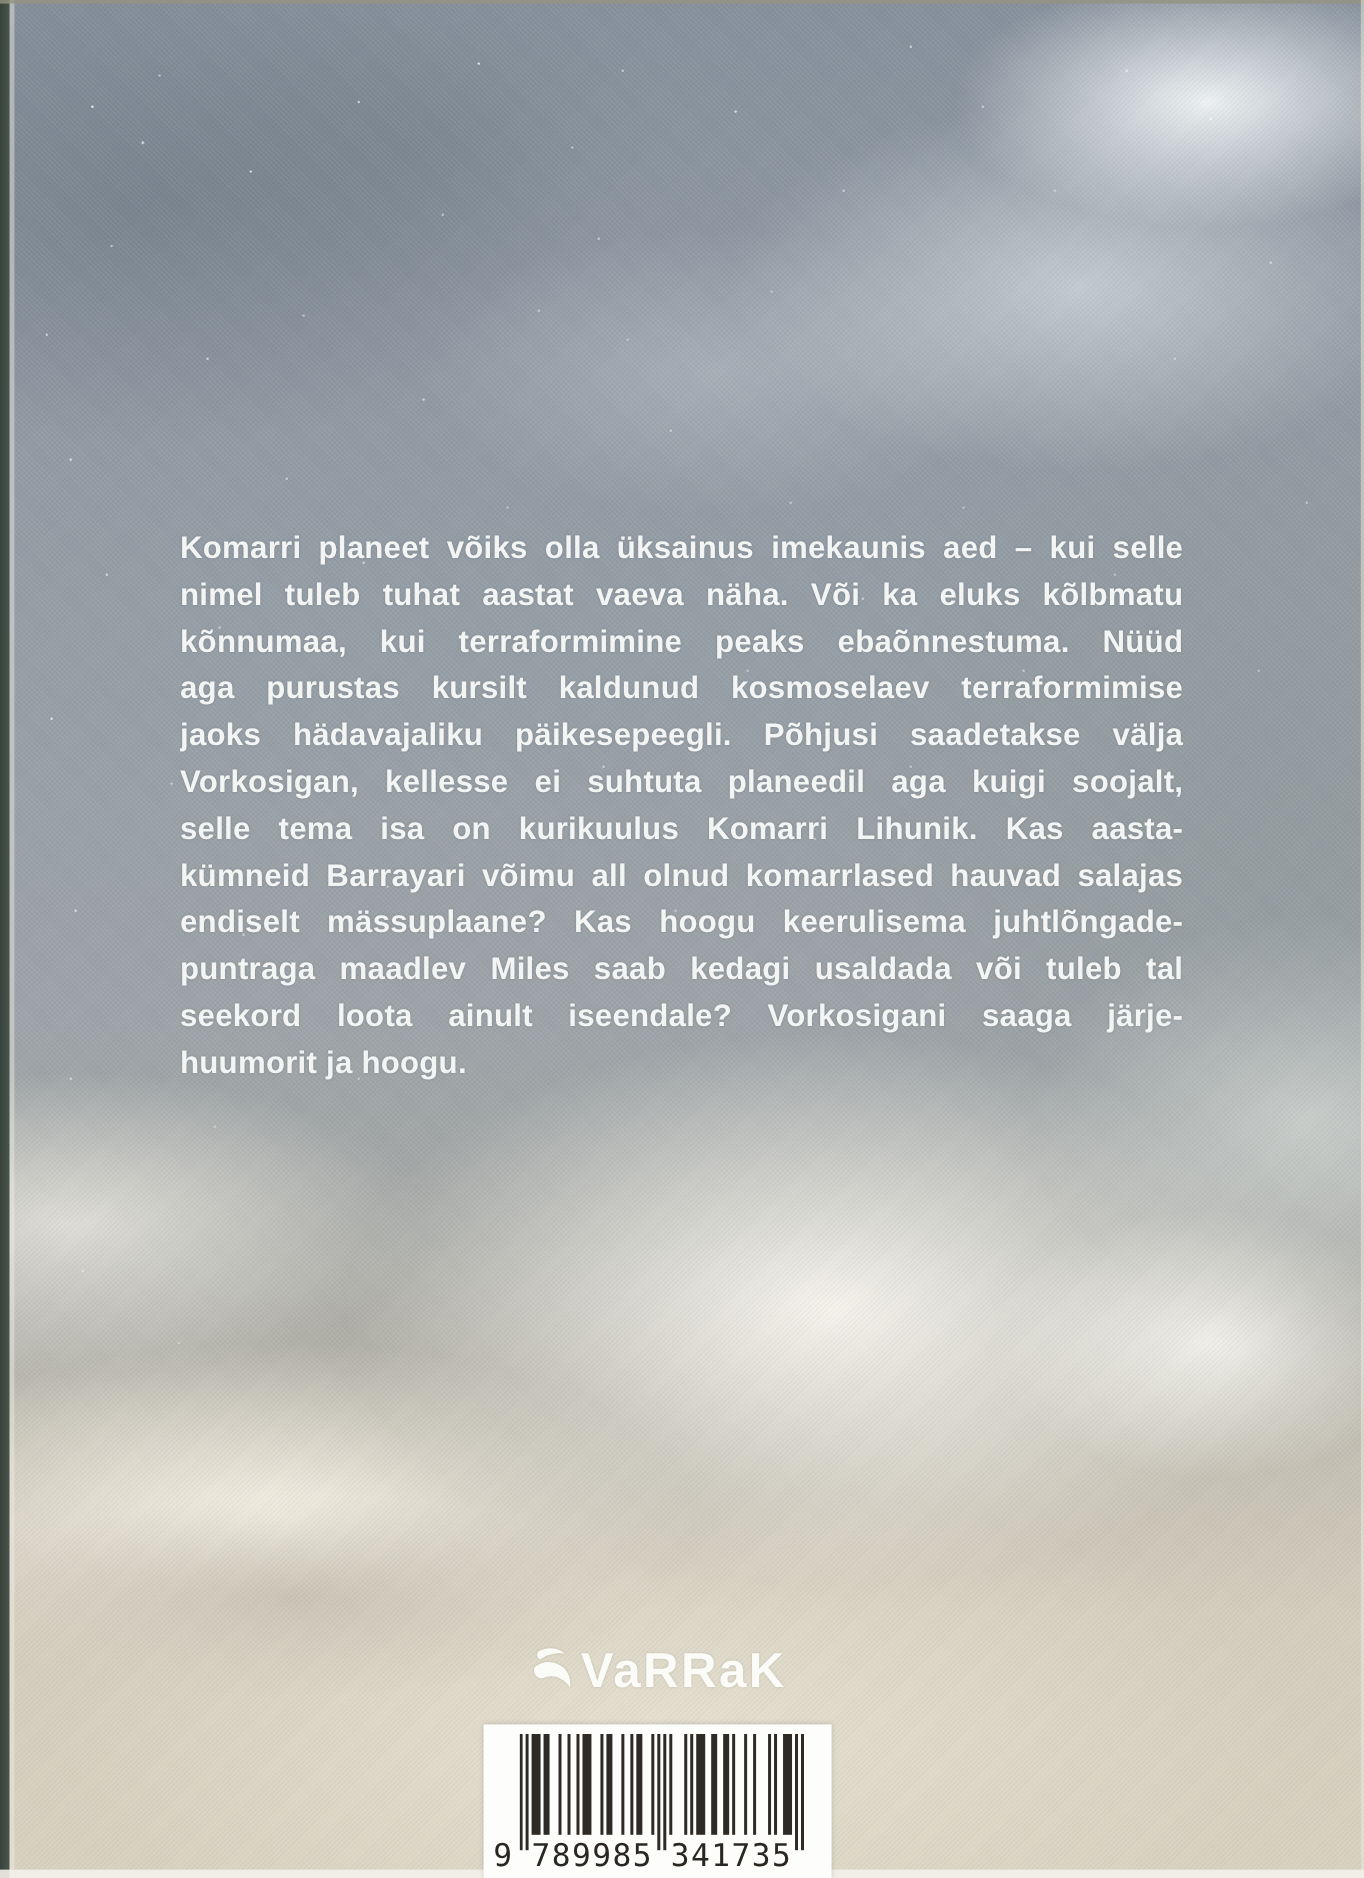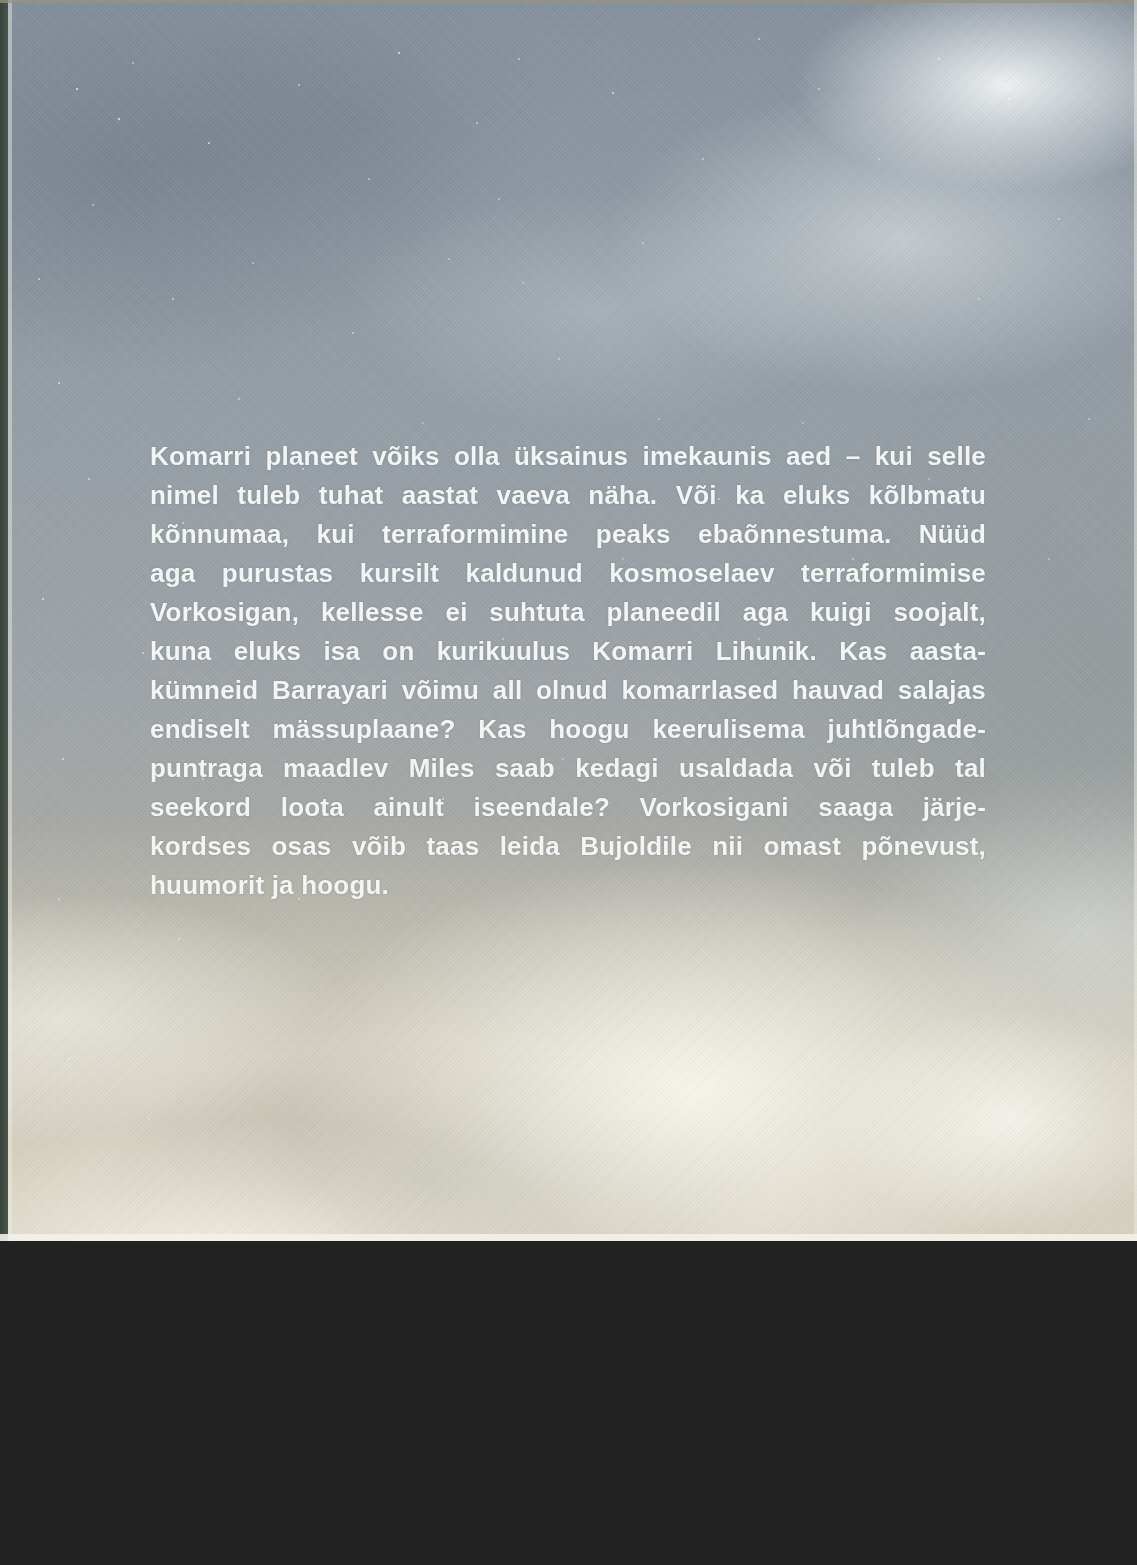--- a/index.html
+++ b/index.html
@@ -1,17 +1,17 @@
 <!DOCTYPE html>
 <html><head>
 <meta charset="utf-8">
 <style>
   html,body{margin:0;padding:0;background:#222;}
   .page{
-    position:relative;width:1137px;height:1241px;overflow:hidden;
+    position:relative;width:1137px;height:1565px;overflow:hidden;
     font-family:"Liberation Sans",sans-serif;background:#a16207;
   }
   
   .sky{
     position:absolute;inset:0;
     background:
       radial-gradient(300px 150px at 1005px 85px, rgba(248,251,251,.9), transparent 70%),
       radial-gradient(420px 220px at 900px 240px, rgba(222,230,231,.65), transparent 70%),
       radial-gradient(500px 280px at 130px 170px, rgba(98,110,122,.45), transparent 72%),
       radial-gradient(360px 170px at 600px 310px, rgba(198,208,213,.4), transparent 70%),
@@ -116,27 +116,27 @@
   <div class="spine-light"></div>
   <div class="edge-top"></div>
   <div class="edge-right"></div>
   <div class="edge-bottom"></div>
 
   <div class="blurb">
     <div class="line">Komarri planeet võiks olla üksainus imekaunis aed – kui selle</div>
     <div class="line">nimel tuleb tuhat aastat vaeva näha. Või ka eluks kõlbmatu</div>
     <div class="line">kõnnumaa, kui terraformimine peaks ebaõnnestuma. Nüüd</div>
     <div class="line">aga purustas kursilt kaldunud kosmoselaev terraformimise</div>
+    <div class="line">jaoks hädavajaliku päikesepeegli. Põhjusi saadetakse välja</div>
     <div class="line">Vorkosigan, kellesse ei suhtuta planeedil aga kuigi soojalt,</div>
-    <div class="line">kuna eluks isa on kurikuulus Komarri Lihunik. Kas aasta-</div>
+    <div class="line">selle tema isa on kurikuulus Komarri Lihunik. Kas aasta-</div>
     <div class="line">kümneid Barrayari võimu all olnud komarrlased hauvad salajas</div>
     <div class="line">endiselt mässuplaane? Kas hoogu keerulisema juhtlõngade-</div>
     <div class="line">puntraga maadlev Miles saab kedagi usaldada või tuleb tal</div>
     <div class="line">seekord loota ainult iseendale? Vorkosigani saaga järje-</div>
-    <div class="line">kordses osas võib taas leida Bujoldile nii omast põnevust,</div>
     <div class="line last">huumorit ja hoogu.</div>
   </div>
 
   <div class="logo">
     <svg class="bird" width="34" height="40" viewBox="0 0 34 40" aria-hidden="true">
       <path d="M6 3 C 13 -1 22 0 28 5 C 20 4 12 6 7 10 C 4 8 4 5 6 3 Z" fill="#fbfbf8"></path>
       <path d="M3 16 C 10 10 20 11 27 17 C 31 21 33 27 32 33 C 26 25 18 22 11 25 C 6 27 3 24 2 20 C 2 18 2 17 3 16 Z" fill="#fbfbf8"></path>
     </svg>
     <span class="name">VaRRaK</span>
   </div>

